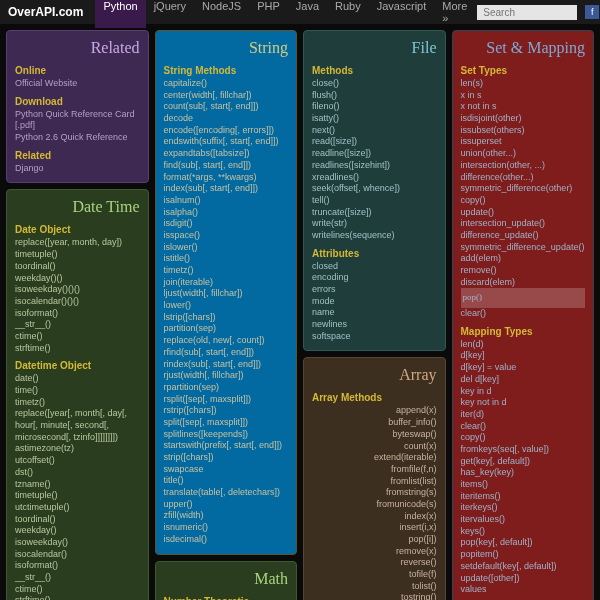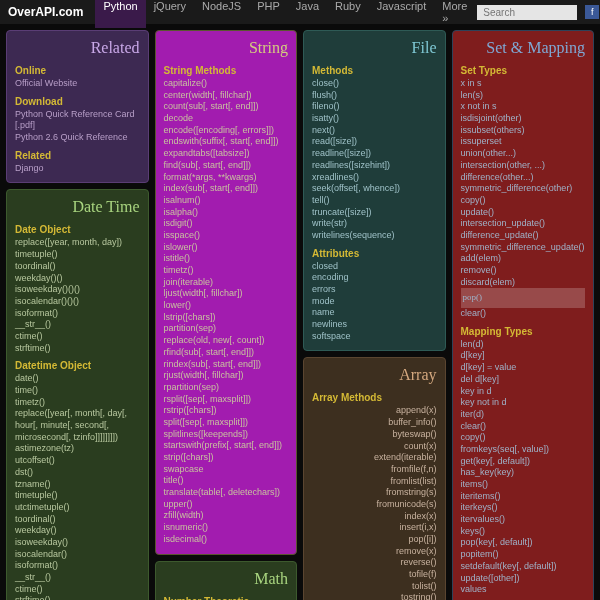--- a/index.html
+++ b/index.html
@@ -96,21 +96,21 @@
   font-family: Liberation Serif, serif;
 }
 .purple { background: #3d2952; border: 1px solid #5a3d75; }
 .purple h2 { color: #c9a8e8; }
 .purple h3 { color: #d4b935; }
 .purple .item { color: #b89fc8; }
 .green { background: #2a3d1f; border: 1px solid #3d5a2e; }
 .green h2 { color: #a8d47f; }
 .green h3 { color: #d4b935; }
 .green .item { color: #b8c89f; }
-.olive { background: #a21caf; border: 1px solid #5a5530; }
+.olive { background: #0369a1; border: 1px solid #5a5530; }
 .olive h2 { color: #d4cc7f; }
 .olive h3 { color: #d4b935; }
 .olive .item { color: #c8c29f; }
 .teal { background: #1f3d3a; border: 1px solid #2e5a55; }
 .teal h2 { color: #7fc8d4; }
 .teal h3 { color: #d4b935; }
 .teal .item { color: #9fc2c8; }
 .brown { background: #3d2f1f; border: 1px solid #5a4530; }
 .brown h2 { color: #d4a87f; }
 .brown h3 { color: #d4b935; }
@@ -284,22 +284,22 @@
         <div class="item">reverse()</div>
         <div class="item">tofile(f)</div>
         <div class="item">tolist()</div>
         <div class="item">tostring()</div>
       </div>
     </div>
     <div class="col">
       <div class="card blue">
         <h2>Set &amp; Mapping</h2>
         <h3>Set Types</h3>
+        <div class="item">len(s)</div>
         <div class="item">x in s</div>
-        <div class="item">len(s)</div>
         <div class="item">x not in s</div>
         <div class="item">isdisjoint(other)</div>
         <div class="item">issubset(others)</div>
         <div class="item">issuperset</div>
         <div class="item">union(other...)</div>
         <div class="item">intersection(other, ...)</div>
         <div class="item">difference(other...)</div>
         <div class="item">symmetric_difference(other)</div>
         <div class="item">copy()</div>
         <div class="item">update()</div>

